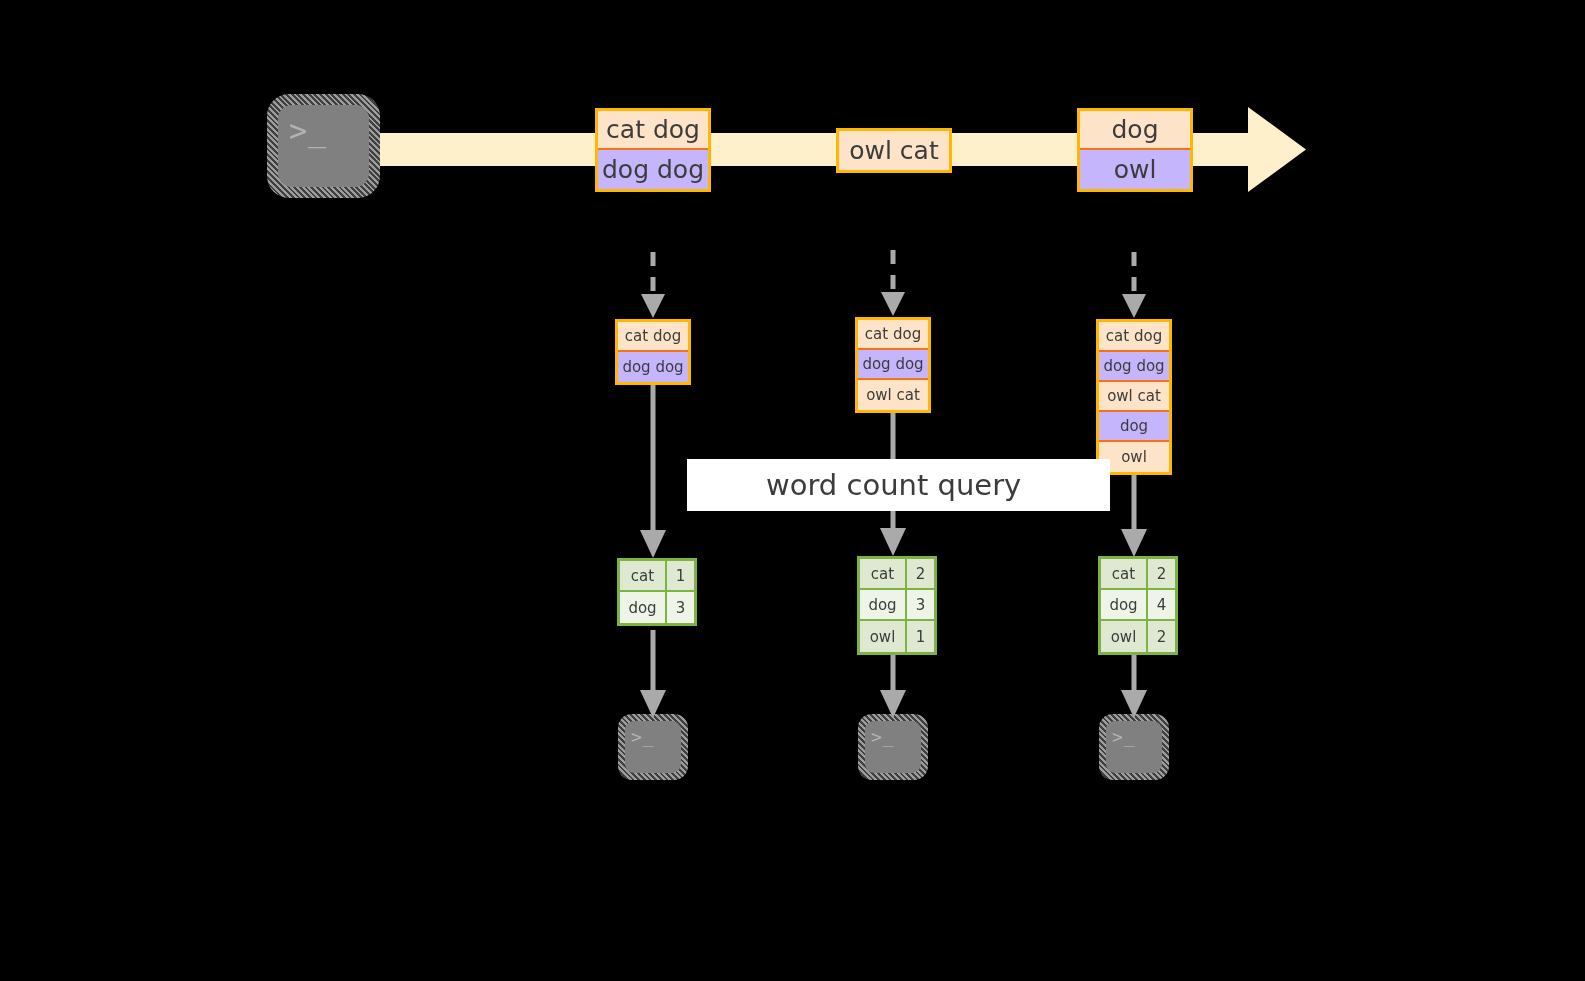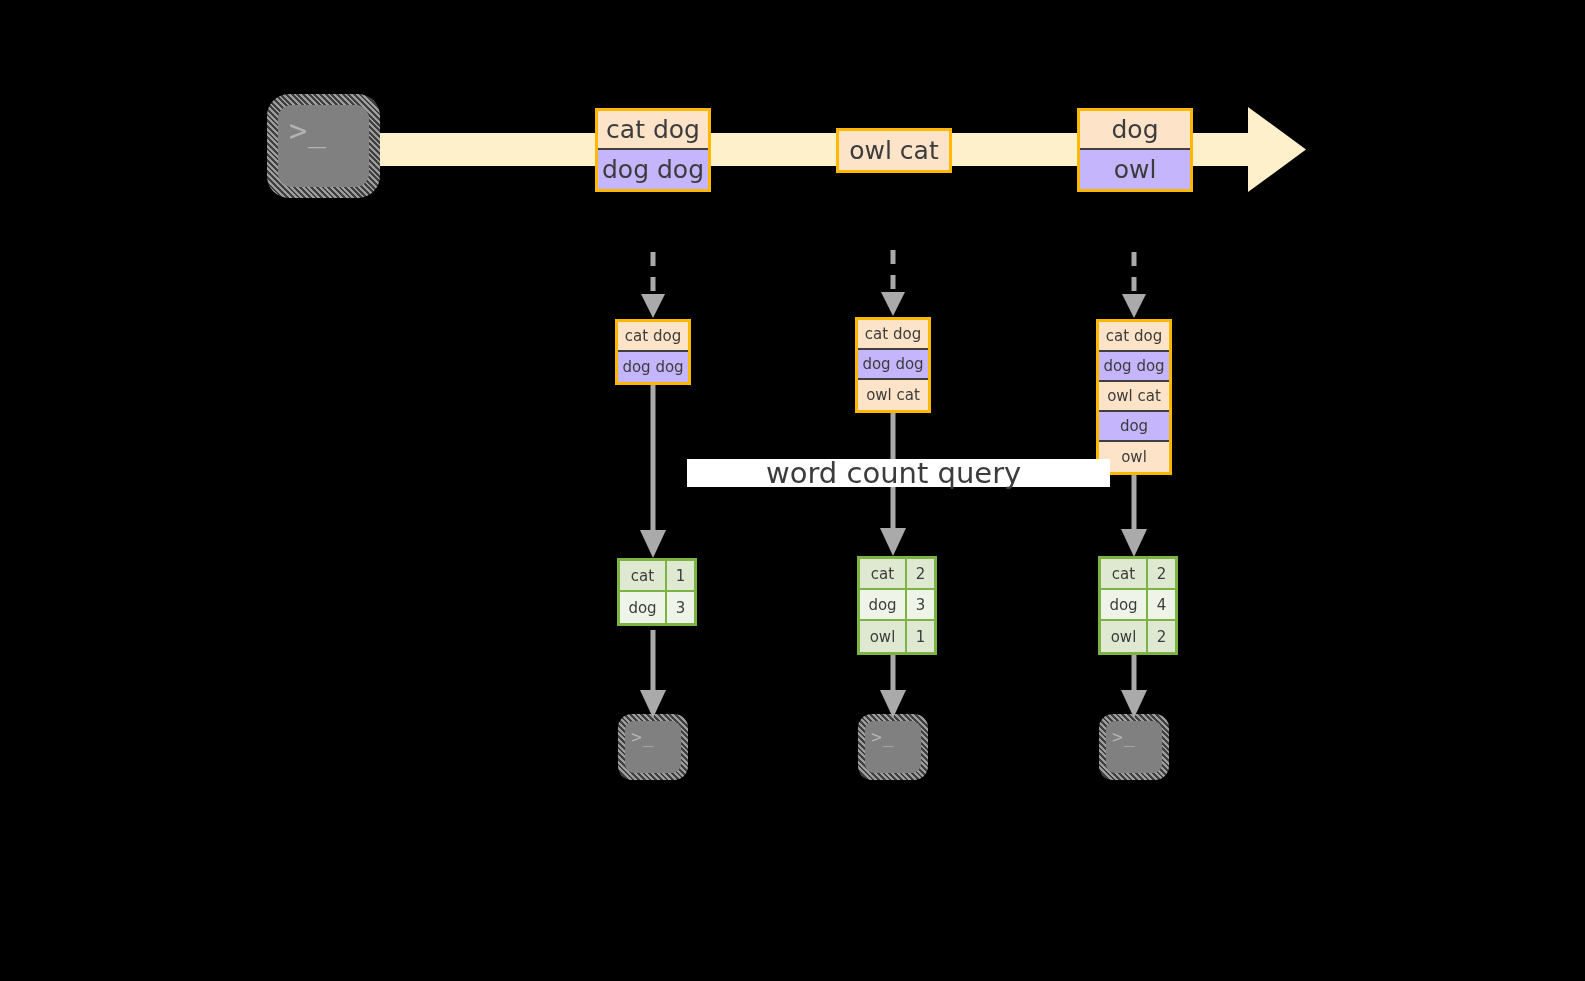--- a/index.html
+++ b/index.html
@@ -74,21 +74,21 @@
     box-sizing: border-box;
     border: 3px solid #ffb700;
     background: #fdeedd;
     z-index: 5;
   }
   .recordbox .row {
     box-sizing: border-box;
     display: flex;
     align-items: center;
     justify-content: center;
-    border-bottom: 2px solid #404040;
+    border-bottom: 2px solid #f97316;
     color: #3c3c3c;
     white-space: nowrap;
   }
   .recordbox .row:last-child { border-bottom: none; }
   .recordbox .row.shade-a { background: #fde3c8; }
   .recordbox .row.shade-b { background: #c4b5fd; }
 
   
   .topbox { width: 116px; }
   .topbox .row { height: 39px; font-size: 25px; }
@@ -137,21 +137,21 @@
   .resulttable .trow.shade-b .tcell { background: #eef4e8; }
 
   #result-1 { left: 617px; top: 558px; }
   #result-2 { left: 857px; top: 556px; }
   #result-3 { left: 1098px; top: 556px; }
 
   
   #query-banner {
     position: absolute;
     left: 687px; top: 459px;
-    width: 423px; height: 28px;
+    width: 423px; height: 52px;
     background: #ffffff;
     z-index: 6;
     display: flex;
     align-items: center;
   }
   #query-banner .label {
     font-size: 29px;
     color: #3c3c3c;
     white-space: nowrap;
     margin-left: 79px;

